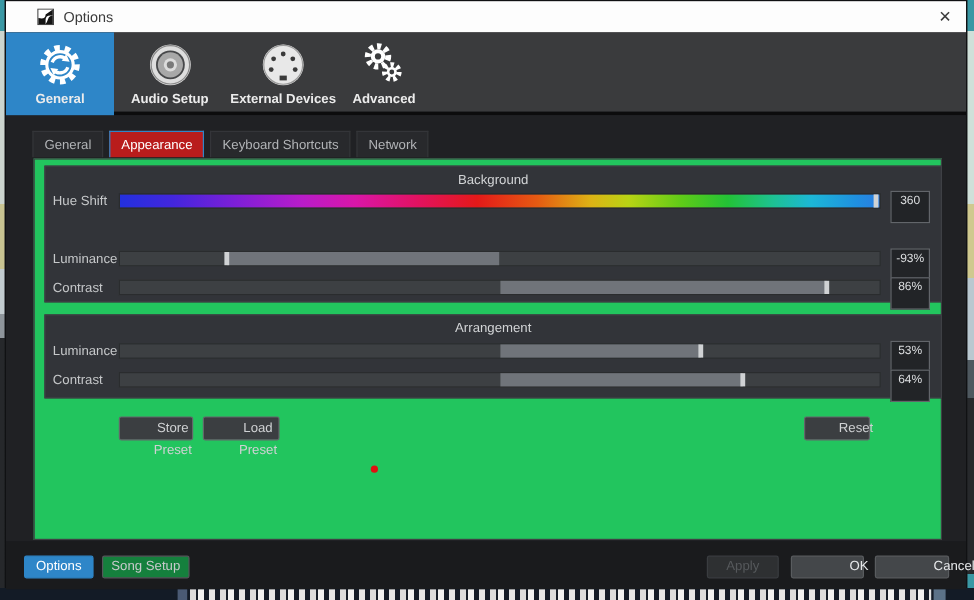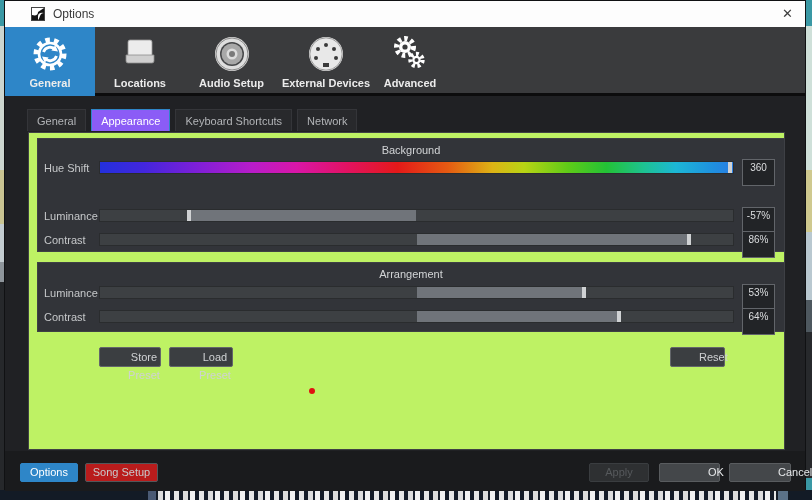--- a/index.html
+++ b/index.html
@@ -28,42 +28,42 @@
 
   .toolbar { position:absolute; left:0; top:26px; width:100%; height:69px; background:#3a3b3d; border-bottom:3px solid #0c0c0d; display:flex; }
   .tile { width:90px; height:69px; display:flex; flex-direction:column; align-items:center; justify-content:flex-end; padding-bottom:7px; }
   .tile.w93 { width:93px; } .tile.w96 { width:96px;justify-content:flex-end; } .tile.w72 { width:72px; }
   .tile.sel { background:#2e86c8; }
   .ticon { height:42px; display:flex; align-items:center; justify-content:center; }
   .tlabel { font-size:11px; font-weight:bold; color:#ececec; margin-top:2px; white-space:nowrap; }
 
   .tabs { position:absolute; left:22px; top:108px; height:22px; display:flex; gap:5px; }
   .tab { height:22px; line-height:22px; padding:0 9px; font-size:11px; color:#b2b4b7; background:#28292c; border:1px solid #343539; border-bottom:none; }
-  .tab.sel { background:#8b5cf6; color:#ffffff; border-color:#2e86c8; }
-
-  .panel { position:absolute; left:23px; top:131px; width:757px; height:318px; background:#bef264; border:1px solid #3f4144; }
+  .tab.sel { background:#b91c1c; color:#ffffff; border-color:#2e86c8; }
+
+  .panel { position:absolute; left:23px; top:131px; width:757px; height:318px; background:#22c55e; border:1px solid #3f4144; }
 
   .group { position:absolute; left:8px; width:748px; background:#323439; border:1px solid #3e4045; }
   .group.g1 { top:5px; height:114px; }
   .group.g2 { top:129px; height:70px; }
   .gtitle { position:absolute; left:0; top:5px; width:100%; text-align:center; font-size:11px; color:#d2d4d6; }
 
   .srow { position:absolute; left:0; width:100%; height:14px; }
   .slabel { position:absolute; left:6px; top:1px; font-size:11px; color:#c6c8ca; white-space:nowrap; }
   .track { position:absolute; left:61px; top:0; width:635px; height:13px; background:#3d4043; border:1px solid #2a2c2e; }
   .track .fill { position:absolute; top:0; height:100%; background:#70747a; }
   .track .handle { position:absolute; top:0; width:4px; height:100%; background:#d0d2d4; }
   .track.hue { background:linear-gradient(90deg,#2330dd 0%,#4326dd 7%,#7c1fd8 15%,#b81cc9 24%,#d916a8 31%,#e21262 39%,#e41919 47%,#e55b12 55%,#ddb315 62%,#b8d414 67%,#5ecb18 74%,#23c236 80%,#1dc293 86%,#1cb7d6 91%,#1f8fe0 97%,#2a7de2 100%); }
   .sval { position:absolute; left:704px; top:-2px; width:33px; height:27px; line-height:15px; text-align:center; font-size:10px; color:#dcdee0; background:#222427; border:1px solid #62656a; }
 
   .btn { position:absolute; height:20px; font-family:"Liberation Sans",sans-serif; font-size:11px; color:#cfd1d3; background:#3b3e41; border:1px solid #63666a; border-radius:2px; text-align:center; line-height:18px;padding-left:28px; }
   .red-dot { position:absolute; left:280px; top:255px; width:6px; height:6px; border-radius:50%; background:#e01111; }
 
   .footer { position:absolute; left:0; top:450px; width:100%; height:40px; background:#1a1b1d; }
-  .fbtn { position:absolute; top:12px; height:19px; font-size:11px; line-height:17px; text-align:center; border-radius:2px; border:1px solid #54575a; background:#b91c1c; color:#c8cacc; }
+  .fbtn { position:absolute; top:12px; height:19px; font-size:11px; line-height:17px; text-align:center; border-radius:2px; border:1px solid #54575a; background:#15803d; color:#c8cacc; }
   .fbtn.primary { background:#2e86c8; border-color:#2e86c8; color:#ffffff; }
   .fbtn.gray { background:#44474a; border-color:#595c5f; color:#e6e8ea;padding-left:48px; }
   .fbtn.disabled { background:#2e3032; border-color:#3a3d40; color:#56595c; }
 </style>
 </head>
 <body>
 
 <div class="screen">
 
   <div class="edge-left"></div>
@@ -97,31 +97,20 @@
               <circle r="11" fill="none" stroke="#ffffff" stroke-width="2.6"></circle>
               <path d="M -6.5 -2 A 7 7 0 0 1 5.5 -4.2" fill="none" stroke="#ffffff" stroke-width="2.8"></path>
               <path d="M 6.5 2 A 7 7 0 0 1 -5.5 4.2" fill="none" stroke="#ffffff" stroke-width="2.8"></path>
               <path d="M 5.2 -8.8 L 8 -2.6 L 1.4 -3.4 Z" fill="#ffffff"></path>
               <path d="M -5.2 8.8 L -8 2.6 L -1.4 3.4 Z" fill="#ffffff"></path>
             </g>
           </svg>
         </span>
         <span class="tlabel">General</span>
       </div>
-      <div class="tile">
-        <span class="ticon">
-          <svg width="44" height="42" viewBox="0 0 44 42">
-            <rect x="10" y="7" width="24" height="17" rx="2" fill="#ececec"></rect>
-            <rect x="10" y="7" width="24" height="17" rx="2" fill="none" stroke="#9a9a9a" stroke-width="0.8"></rect>
-            <path d="M8 22 h28 v6 a2 2 0 0 1 -2 2 h-24 a2 2 0 0 1 -2 -2 Z" fill="#cfcfcf"></path>
-            <path d="M8 22 h28 v6 a2 2 0 0 1 -2 2 h-24 a2 2 0 0 1 -2 -2 Z" fill="none" stroke="#8e8e8e" stroke-width="0.8"></path>
-          </svg>
-        </span>
-        <span class="tlabel">Locations</span>
-      </div>
       <div class="tile w93">
         <span class="ticon">
           <svg width="44" height="42" viewBox="0 0 44 42">
             <g transform="translate(22,21)">
               <circle r="17" fill="#dedede"></circle>
               <circle r="16" fill="none" stroke="#8a8a8a"></circle>
               <circle r="12" fill="#47484a"></circle>
               <circle r="10.5" fill="#a8a8a8"></circle>
               <circle r="5.5" fill="#dcdcdc"></circle>
               <circle r="3" fill="#7a7a7a"></circle>
@@ -187,21 +176,21 @@
           <span class="sval">360</span>
         </div>
 
 
         <div class="srow" style="top:70px">
           <span class="slabel">Luminance</span>
           <div class="track">
             <div class="fill" style="left: 14%; width: 36%;"></div>
             <div class="handle" style="left: calc(14% - 2px);"></div>
           </div>
-          <span class="sval">-57%</span>
+          <span class="sval">-93%</span>
         </div>
 
         <div class="srow" style="top:94px">
           <span class="slabel">Contrast</span>
           <div class="track">
             <div class="fill" style="left: 50%; width: 43%;"></div>
             <div class="handle" style="left: calc(93% - 2px);"></div>
           </div>
           <span class="sval">86%</span>
         </div>

